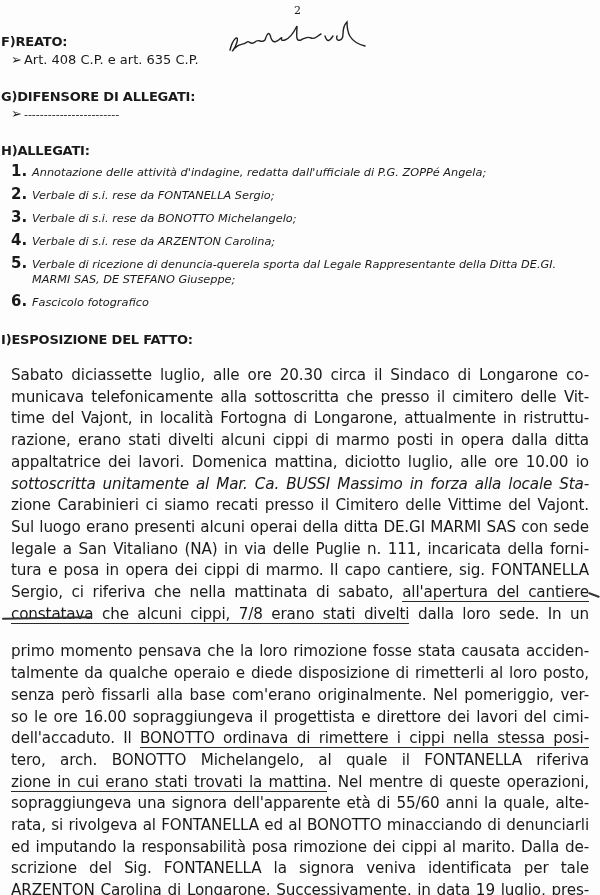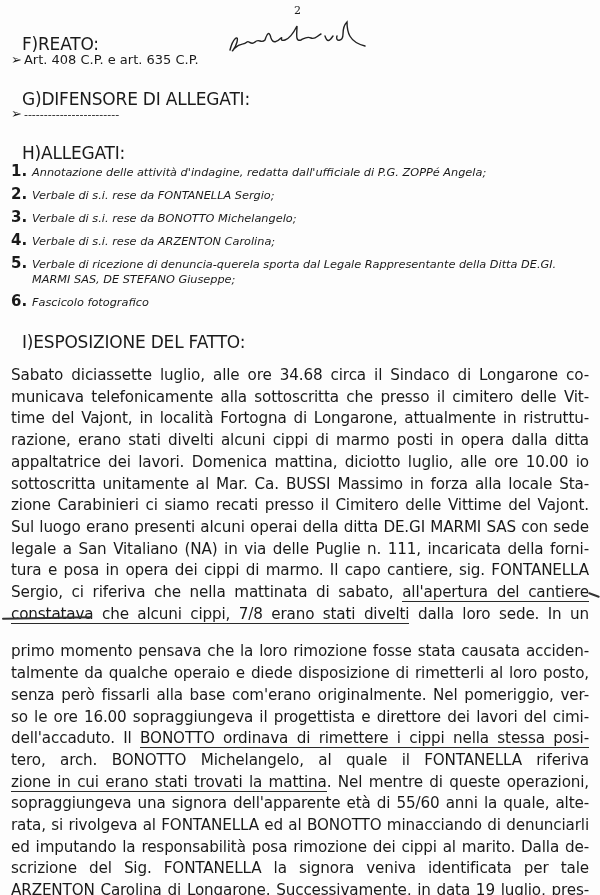--- a/index.html
+++ b/index.html
@@ -9,22 +9,22 @@
       font-family: "DejaVu Sans", sans-serif;
       color: #1a1a1a;
       position: relative;
     }
     .page-num {
       position: absolute; left: 294px; top: 4px;
       font-family: "DejaVu Serif", serif; font-size: 11px;
     }
     .signature { position: absolute; left: 225px; top: 20px; }
     .head {
-      position: absolute; left: 22px;
-      font-size: 17px; font-weight: normal; letter-spacing: -0.2px;
+      position: absolute; left: 1px;
+      font-size: 13px; font-weight: bold; letter-spacing: -0.2px;
     }
     .bullet-line {
       position: absolute; left: 11px;
       font-size: 13px;
     }
     .arrow { font-size: 13px; margin-right: 2px; }
     .allegati { position: absolute; left: 11px; top: 164px; width: 585px; }
     .allegato {
       display: flex; align-items: baseline;
       font-style: italic; font-size: 11.3px; line-height: 15px;
@@ -87,26 +87,26 @@
     <span style="padding-right:14px;">Verbale di ricezione di denuncia-querela sporta dal Legale Rappresentante della Ditta DE.GI. MARMI SAS, DE STEFANO Giuseppe;</span>
   </div>
   <div class="allegato">
     <span class="num">6.</span>
     <span>Fascicolo fotografico</span>
   </div>
 </div>
 
 <div class="head" style="top:332px;">I)ESPOSIZIONE DEL FATTO:</div>
 <div class="body-text" id="esposizione">
-    <span class="ln" style="display: block;"><span>Sabato diciassette luglio, alle ore 34.68 circa il Sindaco di Longarone  co-</span></span>
+    <span class="ln" style="display: block;"><span>Sabato diciassette luglio, alle ore 20.30 circa il Sindaco di Longarone  co-</span></span>
     <span class="ln" style="display: block;"><span>municava telefonicamente alla sottoscritta  che presso il cimitero delle Vit-</span></span>
     <span class="ln" style="display: block;"><span>time del Vajont, in località Fortogna di Longarone, attualmente in ristruttu-</span></span>
     <span class="ln" style="display: block;"><span>razione, erano stati divelti alcuni cippi di marmo posti in opera dalla ditta</span></span>
     <span class="ln" style="display: block;"><span>appaltatrice dei lavori. Domenica mattina, diciotto luglio, alle ore 10.00 io</span></span>
-    <span class="ln" style="display: block;"><span>sottoscritta unitamente al Mar. Ca. BUSSI Massimo in forza alla locale Sta-</span></span>
+    <span class="ln" style="display: block; font-style: italic;"><span>sottoscritta unitamente al Mar. Ca. BUSSI Massimo in forza alla locale Sta-</span></span>
     <span class="ln" style="display: block;"><span>zione Carabinieri ci siamo recati presso il Cimitero delle Vittime del Vajont.</span></span>
     <span class="ln" style="display: block;"><span>Sul luogo erano presenti alcuni operai della ditta DE.GI MARMI SAS con sede</span></span>
     <span class="ln" style="display: block;"><span>legale a San Vitaliano (NA) in via delle Puglie n. 111, incaricata della forni-</span></span>
     <span class="ln" style="display: block;"><span>tura e posa in opera dei cippi di marmo. Il capo cantiere, sig. FONTANELLA</span></span>
     <span class="ln" style="display: block;"><span style="word-spacing: 0.0015625px;"><span>Sergio, ci riferiva che nella mattinata di sabato, </span><span class="ul">all'apertura del cantiere</span></span></span>
     <span class="ln" style="display: block;"><span><span class="ul">constatava che alcuni cippi, 7/8 erano stati divelti</span><span> dalla loro sede. In un</span></span></span>
     <span class="ln" style="display: block; margin-top: 16px;"><span>primo momento pensava che la loro rimozione fosse stata causata acciden-</span></span>
     <span class="ln" style="display: block;"><span>talmente da qualche operaio e diede disposizione di rimetterli al loro posto,</span></span>
     <span class="ln" style="display: block;"><span>senza però fissarli alla base com'erano originalmente. Nel pomeriggio, ver-</span></span>
     <span class="ln" style="display: block;"><span>so le ore 16.00 sopraggiungeva il progettista e direttore dei lavori del cimi-</span></span>

